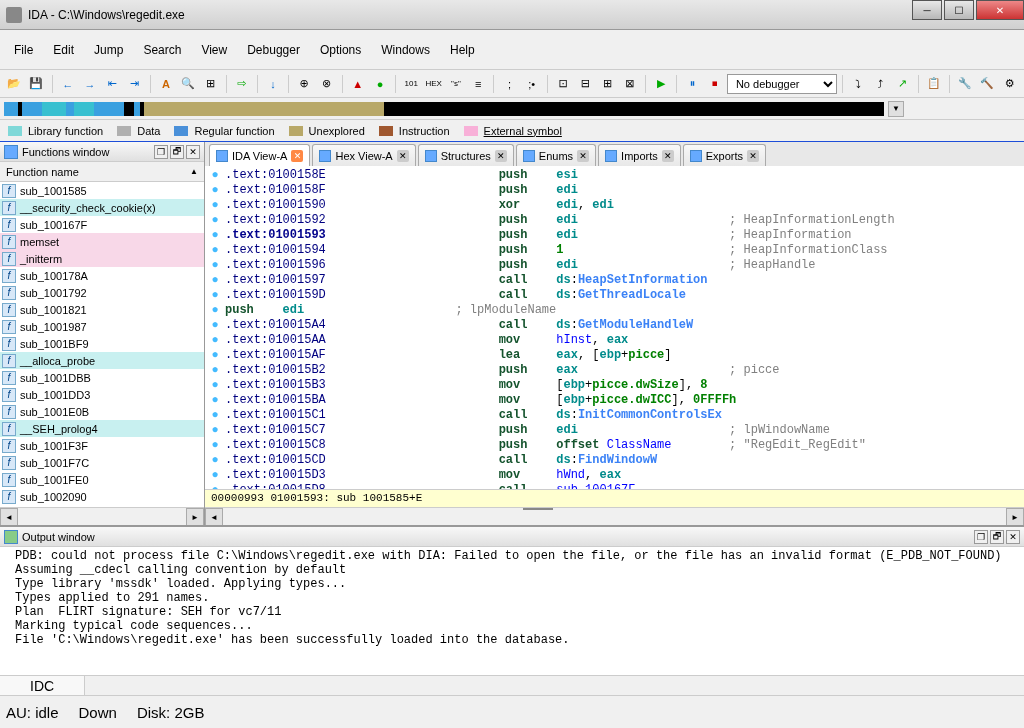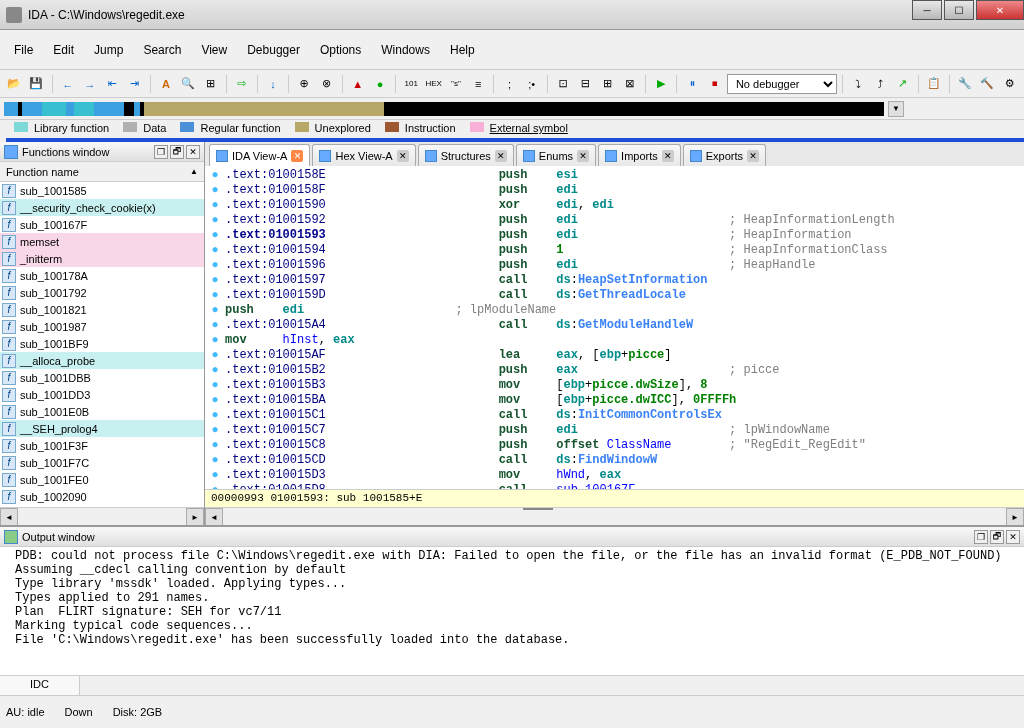--- a/index.html
+++ b/index.html
@@ -13,21 +13,21 @@
 .win-max { background: linear-gradient(to bottom, #e8e8e8, #b8b8b8); }
 .win-close { background: linear-gradient(to bottom, #e88, #c33); color: white; width: 48px; }
 .menubar { height: 40px; background: #f0f0f0; display: flex; align-items: center; padding: 0 4px; border-bottom: 1px solid #ccc; }
 .menu-item { padding: 3px 10px; cursor: pointer; font-size: 12px; }
 .toolbar { height: 28px; background: #f0f0f0; display: flex; align-items: center; padding: 2px 4px; border-bottom: 1px solid #ccc; gap: 2px; }
 .tb-btn { width: 22px; height: 22px; display: flex; align-items: center; justify-content: center; cursor: pointer; border: 1px solid transparent; }
 .tb-sep { width: 1px; height: 18px; background: #ccc; margin: 0 3px; }
 .tb-combo { height: 20px; border: 1px solid #999; background: white; padding: 0 4px; font-size: 11px; min-width: 110px; }
 .navbar { height: 22px; display: flex; align-items: center; padding: 2px 4px; border-bottom: 1px solid #ccc; gap: 0; }
 .nav-seg { height: 14px; }
-.legend { height: 22px; background: #f0f0f0; display: flex; padding: 2px 8px; border-bottom: 4px solid #1d4ed8; gap: 4px; font-size: 11px; margin-left: 6px; }
+.legend { height: 22px; background: #f0f0f0; display: flex; align-items: center; padding: 2px 8px; border-bottom: 1px solid #1d4ed8; gap: 4px; font-size: 11px; }
 .legend-box { width: 14px; height: 10px; display: inline-block; margin-right: 2px; }
 .main-area { flex: 1; display: flex; overflow: hidden; }
 .left-panel { width: 205px; display: flex; flex-direction: column; border-right: 1px solid #999; background: #f0f0f0; }
 .panel-header { height: 20px; background: linear-gradient(to bottom, #f8f8f8, #e0e0e0); display: flex; align-items: center; padding: 0 4px; border-bottom: 1px solid #ccc; font-size: 11px; }
 .panel-header-icon { width: 14px; height: 14px; margin-right: 4px; background: #6af; border: 1px solid #48c; }
 .panel-title { flex: 1; }
 .panel-btns { display: flex; gap: 2px; }
 .panel-btn { width: 14px; height: 14px; border: 1px solid #999; background: #f0f0f0; font-size: 9px; display: flex; align-items: center; justify-content: center; cursor: pointer; }
 .func-list-header { height: 20px; background: #f0f0f0; border-bottom: 1px solid #ccc; padding: 3px 6px; font-size: 11px; display: flex; align-items: center; justify-content: space-between; }
 .func-list { flex: 1; overflow-y: auto; background: white; }
@@ -56,22 +56,22 @@
 .comment { color: #808080; }
 .call-pink { color: #3b82f6; font-weight: bold; }
 .ident { color: #0000ff; }
 .label-green { color: #008000; font-weight: bold; }
 .disasm-status { height: 18px; background: #ffffd0; border-top: 1px solid #ccc; padding: 2px 6px; font-family: 'Courier New', monospace; font-size: 11px; }
 .disasm-hscroll { height: 18px; background: #f0f0f0; display: flex; border-top: 1px solid #ccc; }
 .hs-thumb { width: 30px; background: #c0c0c0; border: 1px solid #888; margin-left: 300px; }
 .output-panel { height: 170px; display: flex; flex-direction: column; border-top: 2px solid #999; }
 .output-content { flex: 1; background: white; font-family: 'Courier New', monospace; font-size: 12px; padding: 2px 15px; overflow: auto; white-space: pre-wrap; }
 .output-tabs { height: 20px; background: #f0f0f0; display: flex; border-top: 1px solid #ccc; }
-.out-tab { padding: 2px 30px; border-right: 1px solid #ccc; background: #f8f8f8; font-size: 11px; }
-.statusbar { height: 20px; background: #f0f0f0; border-top: 1px solid #ccc; display: flex; align-items: center; padding: 16px 6px; font-size: 11px; gap: 20px; }
+.out-tab { padding: 2px 30px; border-right: 1px solid #ccc; background: #f8f8f8; font-size: 14px; }
+.statusbar { height: 20px; background: #f0f0f0; border-top: 1px solid #ccc; display: flex; align-items: center; padding: 16px 6px; font-size: 15px; gap: 20px; }
 .nav-arrow { width: 16px; height: 16px; background: #e0e0e0; border: 1px solid #aaa; display: flex; align-items: center; justify-content: center; font-size: 8px; margin-left: 4px; }
 </style>
 </head>
 <body>
 
 <div class="titlebar">
   <div class="titlebar-icon"></div>
   <div class="titlebar-text">IDA - C:\Windows\regedit.exe</div>
   <div class="window-buttons">
     <div class="win-btn win-min">─</div>
@@ -315,21 +315,21 @@
         <div class="disasm-line"><span class="disasm-dot">●</span><span class="addr-navy">.text:0100158F                        </span><span class="mnem">push    </span><span><span class="reg">edi</span></span></div>
         <div class="disasm-line"><span class="disasm-dot">●</span><span class="addr-navy">.text:01001590                        </span><span class="mnem">xor     </span><span><span class="reg">edi</span><span>, </span><span class="reg">edi</span></span></div>
         <div class="disasm-line"><span class="disasm-dot">●</span><span class="addr-navy">.text:01001592                        </span><span class="mnem">push    </span><span><span class="reg">edi</span></span><span>                     </span><span class="comment">; HeapInformationLength</span></div>
         <div class="disasm-line"><span class="disasm-dot">●</span><span class="addr-blue">.text:01001593                        </span><span class="mnem">push    </span><span><span class="reg">edi</span></span><span>                     </span><span class="comment">; HeapInformation</span></div>
         <div class="disasm-line"><span class="disasm-dot">●</span><span class="addr-navy">.text:01001594                        </span><span class="mnem">push    </span><span><span class="num">1</span></span><span>                       </span><span class="comment">; HeapInformationClass</span></div>
         <div class="disasm-line"><span class="disasm-dot">●</span><span class="addr-navy">.text:01001596                        </span><span class="mnem">push    </span><span><span class="reg">edi</span></span><span>                     </span><span class="comment">; HeapHandle</span></div>
         <div class="disasm-line"><span class="disasm-dot">●</span><span class="addr-navy">.text:01001597                        </span><span class="mnem">call    </span><span><span class="reg">ds</span><span>:</span><span class="call-pink">HeapSetInformation</span></span></div>
         <div class="disasm-line"><span class="disasm-dot">●</span><span class="addr-navy">.text:0100159D                        </span><span class="mnem">call    </span><span><span class="reg">ds</span><span>:</span><span class="call-pink">GetThreadLocale</span></span></div>
         <div class="disasm-line"><span class="disasm-dot">●</span><span class="mnem">push    </span><span><span class="reg">edi</span></span><span>                     </span><span class="comment">; lpModuleName</span></div>
         <div class="disasm-line"><span class="disasm-dot">●</span><span class="addr-navy">.text:010015A4                        </span><span class="mnem">call    </span><span><span class="reg">ds</span><span>:</span><span class="call-pink">GetModuleHandleW</span></span></div>
-        <div class="disasm-line"><span class="disasm-dot">●</span><span class="mnem">mov     </span><span><span class="ident">hInst</span><span>, </span><span class="reg">eax</span></span></div>
+        <div class="disasm-line"><span class="disasm-dot">●</span><span class="addr-navy">.text:010015AA                        </span><span class="mnem">mov     </span><span><span class="ident">hInst</span><span>, </span><span class="reg">eax</span></span></div>
         <div class="disasm-line"><span class="disasm-dot">●</span><span class="addr-navy">.text:010015AF                        </span><span class="mnem">lea     </span><span><span class="reg">eax</span><span>, [</span><span class="reg">ebp</span><span>+</span><span class="label-green">picce</span><span>]</span></span></div>
         <div class="disasm-line"><span class="disasm-dot">●</span><span class="addr-navy">.text:010015B2                        </span><span class="mnem">push    </span><span><span class="reg">eax</span></span><span>                     </span><span class="comment">; picce</span></div>
         <div class="disasm-line"><span class="disasm-dot">●</span><span class="addr-navy">.text:010015B3                        </span><span class="mnem">mov     </span><span><span>[</span><span class="reg">ebp</span><span>+</span><span class="label-green">picce.dwSize</span><span>], </span><span class="num">8</span></span></div>
         <div class="disasm-line"><span class="disasm-dot">●</span><span class="addr-navy">.text:010015BA                        </span><span class="mnem">mov     </span><span><span>[</span><span class="reg">ebp</span><span>+</span><span class="label-green">picce.dwICC</span><span>], </span><span class="num">0FFFFh</span></span></div>
         <div class="disasm-line"><span class="disasm-dot">●</span><span class="addr-navy">.text:010015C1                        </span><span class="mnem">call    </span><span><span class="reg">ds</span><span>:</span><span class="call-pink">InitCommonControlsEx</span></span></div>
         <div class="disasm-line"><span class="disasm-dot">●</span><span class="addr-navy">.text:010015C7                        </span><span class="mnem">push    </span><span><span class="reg">edi</span></span><span>                     </span><span class="comment">; lpWindowName</span></div>
         <div class="disasm-line"><span class="disasm-dot">●</span><span class="addr-navy">.text:010015C8                        </span><span class="mnem">push    </span><span><span class="mnem">offset </span><span class="ident">ClassName</span></span><span>        </span><span class="comment">; "RegEdit_RegEdit"</span></div>
         <div class="disasm-line"><span class="disasm-dot">●</span><span class="addr-navy">.text:010015CD                        </span><span class="mnem">call    </span><span><span class="reg">ds</span><span>:</span><span class="call-pink">FindWindowW</span></span></div>
         <div class="disasm-line"><span class="disasm-dot">●</span><span class="addr-navy">.text:010015D3                        </span><span class="mnem">mov     </span><span><span class="ident">hWnd</span><span>, </span><span class="reg">eax</span></span></div>
         <div class="disasm-line"><span class="disasm-dot">●</span><span class="addr-navy">.text:010015D8                        </span><span class="mnem">call    </span><span><span class="ident">sub_100167F</span></span></div>

